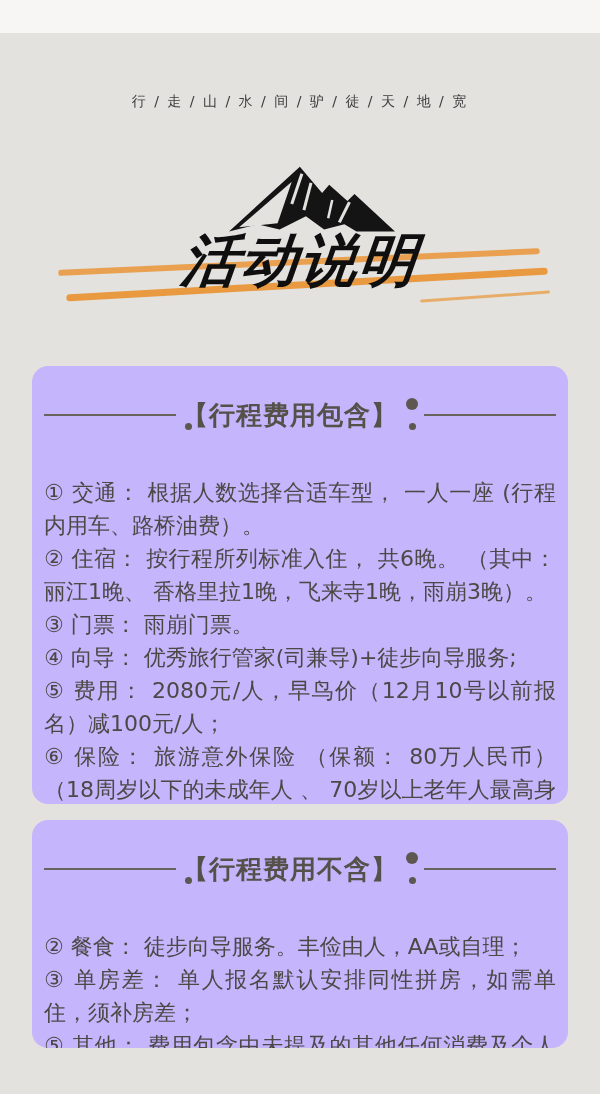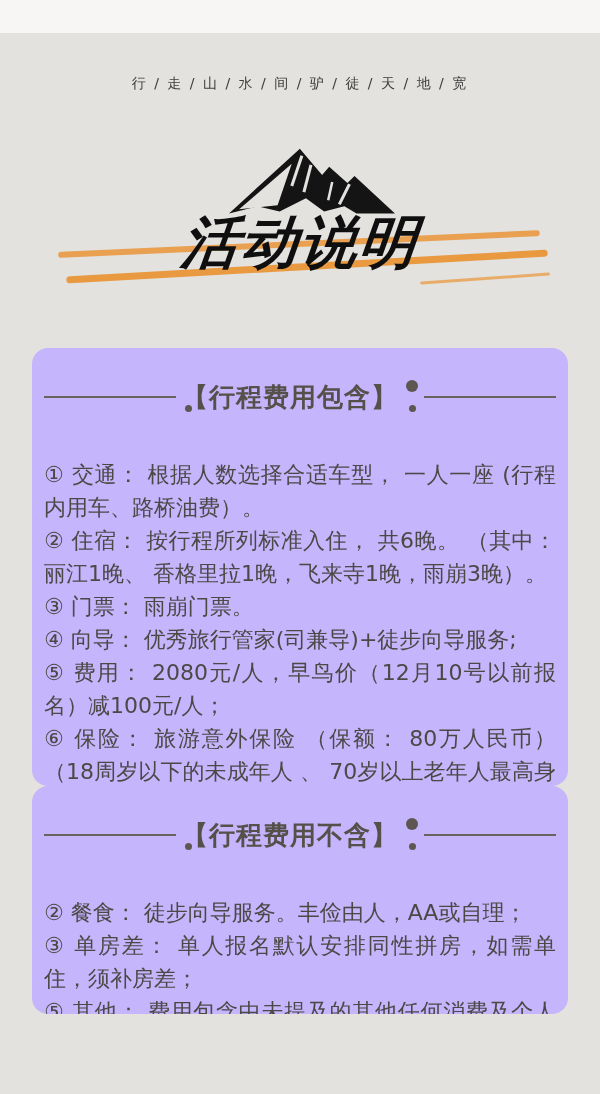--- a/index.html
+++ b/index.html
@@ -4,42 +4,42 @@
 <style>
   html,body{margin:0;padding:0;}
   body{
     width:600px;height:1094px;overflow:hidden;
     background:#e3e2df;
     font-family:"DejaVu Sans","Liberation Sans",sans-serif;
     -webkit-font-smoothing:antialiased;
   }
   .top-strip{height:33px;background:#f7f6f4;}
   .tagline{
-    margin-top:42px;text-align:center;
+    margin-top:60px;text-align:center;
     font-size:14px;font-weight:500;color:#3e3e3e;letter-spacing:2px;
   }
   
   .logo{position:relative;height:172px;margin-top:46px;}
   .mountain{position:absolute;left:50%;top:0;transform:translateX(-50%) translateX(12px);}
   .swoosh{position:absolute;background:#e99a41;border-radius:4px;}
   .s1{left:58px;right:60px;top:102px;height:6px;transform:rotate(-2.6deg);opacity:.9;}
   .s2{left:66px;right:52px;top:124px;height:7px;transform:rotate(-3.2deg);}
   .s3{left:420px;width:130px;top:138px;height:3px;transform:rotate(-4deg);opacity:.75;}
   .logo-title{
     position:absolute;top:66px;width:100%;text-align:center;
     font-size:57px;font-weight:800;font-style:italic;
     transform:skewX(-6deg);letter-spacing:2px;color:#0f0f0f;
   }
   
   .card{
     margin:0 32px;border-radius:16px;background:#c4b5fd;
     box-sizing:border-box;overflow:hidden;
   }
   .card1{margin-top:37px;height:438px;}
-  .card2{height:228px;}
+  .card2{margin-top:16px;height:228px;}
   .card-heading{
     display:flex;align-items:center;justify-content:center;
     padding-top:26px;height:46px;
   }
   .card-heading h2{
     margin:0 6px;font-size:26px;font-weight:bold;
     color:#56504b;letter-spacing:1px;white-space:nowrap;
   }
   .h-line{width:132px;height:2px;background:#6a635d;flex:none;}
   .hl-left{position:relative;}

